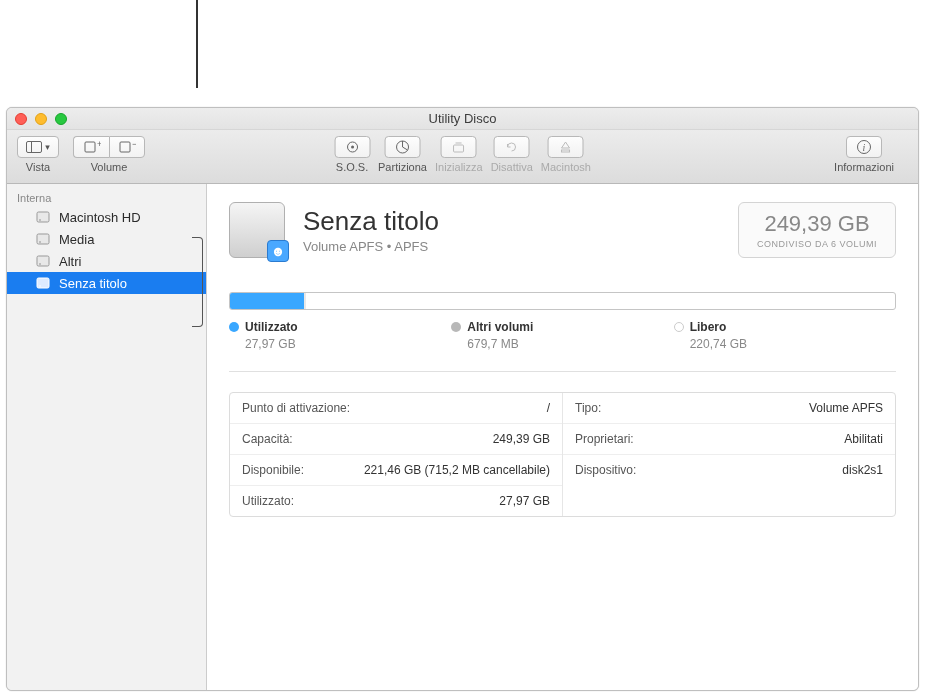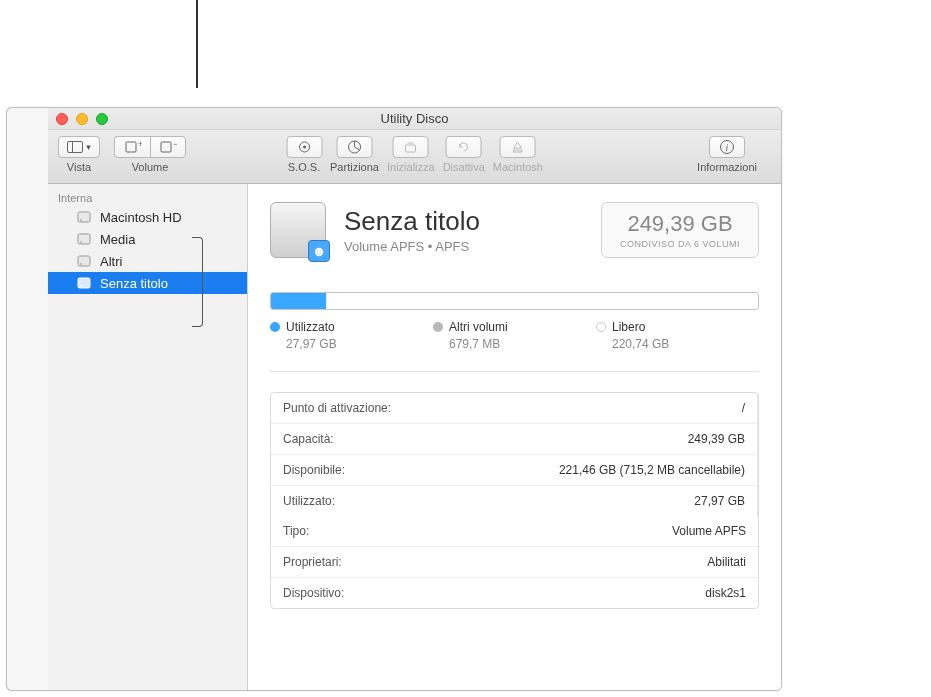--- a/index.html
+++ b/index.html
@@ -1,18 +1,18 @@
 <!DOCTYPE html>
 <html><head>
 <meta charset="utf-8">
 <style>
 * { box-sizing: border-box; margin: 0; padding: 0; }
 body { font-family: -apple-system, "Helvetica Neue", Arial, sans-serif; background: #fff; width: 931px; height: 697px; position: relative; }
 .callout-line { position: absolute; left: 196px; top: 0; width: 2px; height: 88px; background: #333; }
-.window { position: absolute; left: 6px; top: 107px; width: 776px; height: 584px; border: 1px solid #bfbfbf; border-radius: 6px; overflow: hidden; background: #f6f6f6; box-shadow: 0 0 1px rgba(0,0,0,0.3); padding-left: 41px; }
+.window { position: absolute; left: 6px; top: 107px; width: 913px; height: 584px; border: 1px solid #bfbfbf; border-radius: 6px; overflow: hidden; background: #f6f6f6; box-shadow: 0 0 1px rgba(0,0,0,0.3); }
 .titlebar { height: 22px; background: linear-gradient(#ededed,#e3e3e3); display: flex; align-items: center; padding: 0 8px; border-bottom: 1px solid #d6d6d6; position: relative; }
 .traffic { display: flex; gap: 8px; }
 .tl { width: 12px; height: 12px; border-radius: 50%; }
 .tl.red { background: #ff5f57; border: 0.5px solid #e33e32; }
 .tl.yellow { background: #febc2e; border: 0.5px solid #e1a116; }
 .tl.green { background: #28c840; border: 0.5px solid #17a52b; }
 .title { position: absolute; left: 0; right: 0; text-align: center; font-size: 13px; color: #3c3c3c; }
 .toolbar { height: 54px; background: linear-gradient(#ececec,#dcdcdc); border-bottom: 1px solid #b8b8b8; display: flex; align-items: flex-start; padding: 6px 10px 0 10px; position: relative; }
 .tgroup { display: flex; flex-direction: column; align-items: center; margin-right: 14px; }
 .tgroup.centered { position: absolute; left: 50%; transform: translateX(-50%); display: flex; flex-direction: row; gap: 0; justify-content: center; }
@@ -42,28 +42,28 @@
 .vol-sub { font-size: 13px; color: #888; margin-top: 2px; }
 .cap-box { border: 1px solid #d4d4d4; border-radius: 6px; padding: 8px 18px; text-align: center; background: #fafafa; }
 .cap-val { font-size: 22px; color: #888; }
 .cap-sub { font-size: 9px; color: #999; letter-spacing: 0.5px; margin-top: 2px; }
 .bar-wrap { margin-top: 34px; }
 .bar { height: 18px; border: 1px solid #c5c5c5; border-radius: 3px; background: #fff; overflow: hidden; display: flex; }
 .bar-used { background: #39a7ff; width: 11.2%; }
 .bar-other { background: #e8e8e8; width: 0.3%; }
 .legend { display: flex; margin-top: 10px; gap: 0; }
 .lg { flex: 1; }
-.lg-h { display: flex; align-items: center; gap: 6px; font-size: 12px; font-weight: 400; color: #333; }
+.lg-h { display: flex; align-items: center; gap: 6px; font-size: 12px; font-weight: 700; color: #333; }
 .dot { width: 10px; height: 10px; border-radius: 50%; }
 .dot.blue { background: #39a7ff; }
 .dot.grey { background: #b8b8b8; }
 .dot.white { background: #fff; border: 1px solid #ccc; }
 .lg-v { font-size: 12px; color: #888; margin-top: 3px; margin-left: 16px; }
 .hr { border: none; border-top: 1px solid #e0e0e0; margin: 20px 0; }
-.details { border: 1px solid #dcdcdc; border-radius: 4px; display: flex; flex-direction: column; }
+.details { border: 1px solid #dcdcdc; border-radius: 4px; display: flex; }
 .dcol { flex: 1; }
 .dcol:first-child { border-right: 1px solid #e6e6e6; }
 .drow { display: flex; justify-content: space-between; padding: 8px 12px; font-size: 12px; border-bottom: 1px solid #eee; }
 .drow:last-child { border-bottom: none; }
 .dk { color: #555; }
 .dv { color: #333; text-align: right; }
 .callout-bracket { position: absolute; left: 178px; top: 129px; width: 18px; height: 90px; }
 .callout-bracket::before { content:""; position:absolute; right:0; top:0; bottom:0; width:10px; border-right:1px solid #555; border-top:1px solid #555; border-bottom:1px solid #555; border-radius: 0 4px 4px 0; }
 .chev { font-size: 9px; margin-left: 3px; }
 svg { display: block; }

